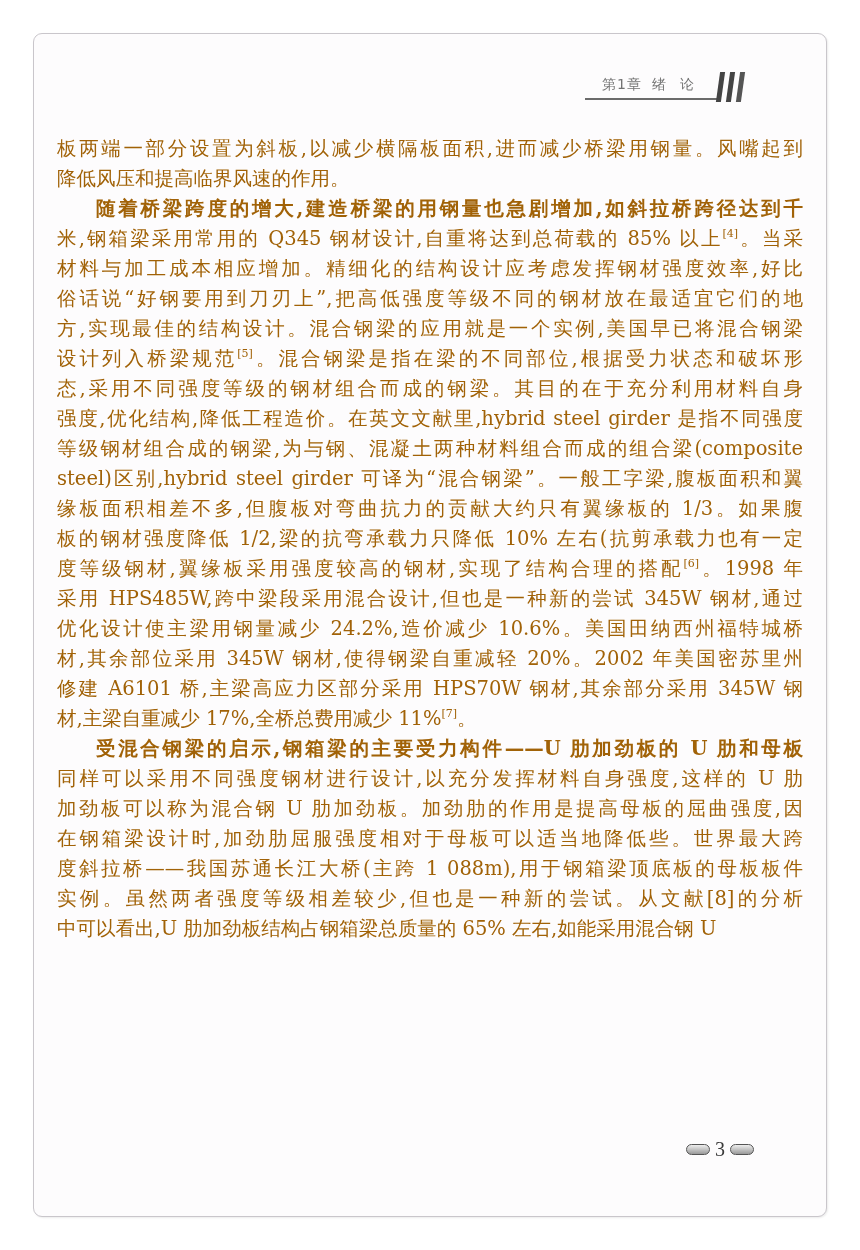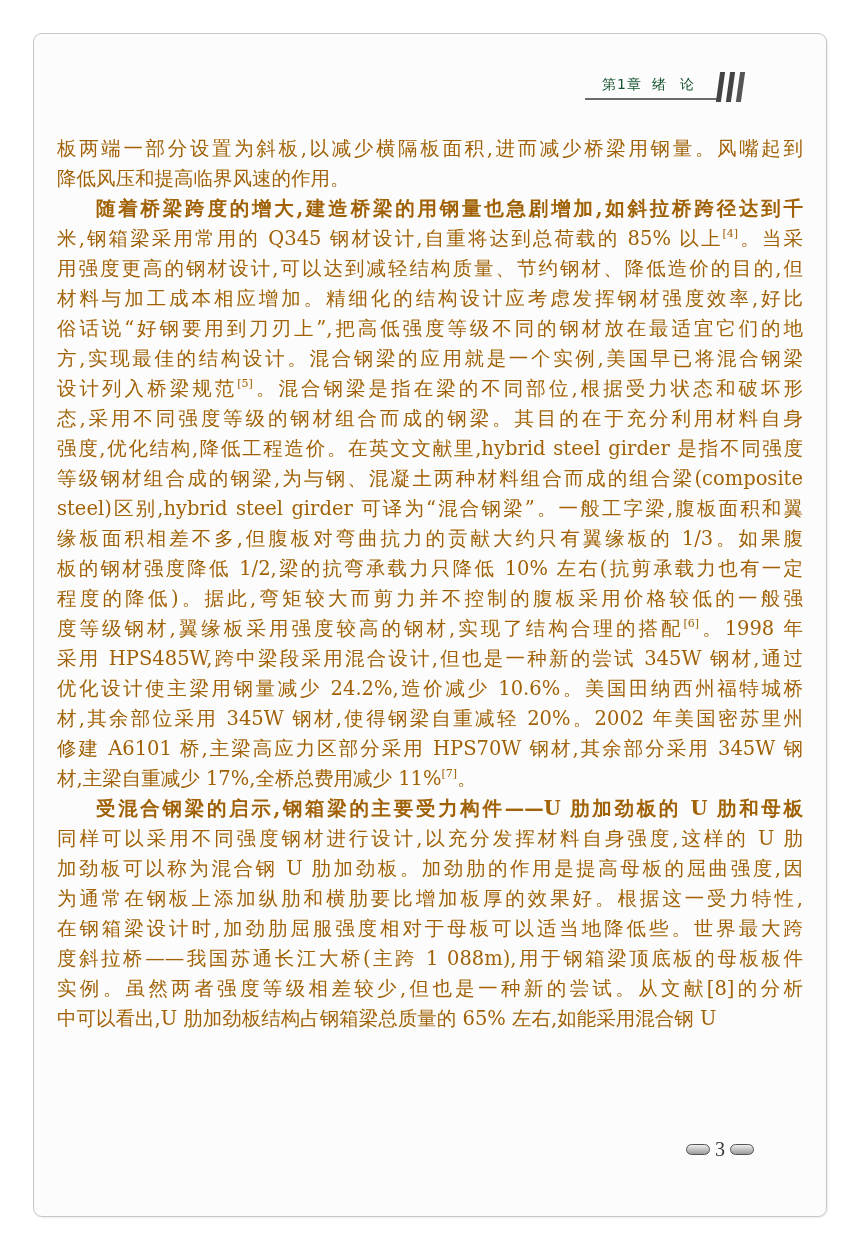--- a/index.html
+++ b/index.html
@@ -22,21 +22,21 @@
   .running-head {
     position: absolute;
     left: 560px; top: 70px;
     width: 200px; height: 36px;
   }
   .running-head .chapter {
     position: absolute;
     right: 52px; top: 6px;
     font-family: "DejaVu Sans", "Liberation Sans", sans-serif;
     font-size: 14px;
-    color: #14532d;
+    color: #737373;
     letter-spacing: 1px;
     white-space: nowrap;
   }
   .running-head .chapter .title { margin-left: 10px; letter-spacing: 14px; }
   .running-head .rule {
     position: absolute;
     left: 25px; right: 40px; top: 28px;
     height: 2px; background: #6b6b6b;
   }
   .running-head .bars {
@@ -105,44 +105,41 @@
 </div>
 
 <div class="body-text" id="body-text">
     <div>
       <div class="line">板两端一部分设置为斜板,以减少横隔板面积,进而减少桥梁用钢量。风嘴起到</div>
       <div class="line last">降低风压和提高临界风速的作用。</div>
     </div>
     <div>
       <div class="line indent">随着桥梁跨度的增大,建造桥梁的用钢量也急剧增加,如斜拉桥跨径达到千</div>
       <div class="line">米,钢箱梁采用常用的 Q345 钢材设计,自重将达到总荷载的 85% 以上<sup>[4]</sup>。当采</div>
-      <div class="line">用强度更高的钢材设计,可以达到减轻结构质量、节约钢材、降低造价的目的,但</div>
       <div class="line">材料与加工成本相应增加。精细化的结构设计应考虑发挥钢材强度效率,好比</div>
       <div class="line">俗话说“好钢要用到刀刃上”,把高低强度等级不同的钢材放在最适宜它们的地</div>
       <div class="line">方,实现最佳的结构设计。混合钢梁的应用就是一个实例,美国早已将混合钢梁</div>
       <div class="line">设计列入桥梁规范<sup>[5]</sup>。混合钢梁是指在梁的不同部位,根据受力状态和破坏形</div>
       <div class="line">态,采用不同强度等级的钢材组合而成的钢梁。其目的在于充分利用材料自身</div>
       <div class="line">强度,优化结构,降低工程造价。在英文文献里,hybrid steel girder 是指不同强度</div>
       <div class="line">等级钢材组合成的钢梁,为与钢、混凝土两种材料组合而成的组合梁(composite</div>
       <div class="line">steel)区别,hybrid steel girder 可译为“混合钢梁”。一般工字梁,腹板面积和翼</div>
       <div class="line">缘板面积相差不多,但腹板对弯曲抗力的贡献大约只有翼缘板的 1/3。如果腹</div>
       <div class="line">板的钢材强度降低 1/2,梁的抗弯承载力只降低 10% 左右(抗剪承载力也有一定</div>
-      <div class="line">程度的降低)。据此,弯矩较大而剪力并不控制的腹板采用价格较低的一般强</div>
       <div class="line">度等级钢材,翼缘板采用强度较高的钢材,实现了结构合理的搭配<sup>[6]</sup>。1998 年</div>
       <div class="line">采用 HPS485W,跨中梁段采用混合设计,但也是一种新的尝试 345W 钢材,通过</div>
       <div class="line">优化设计使主梁用钢量减少 24.2%,造价减少 10.6%。美国田纳西州福特城桥</div>
       <div class="line">材,其余部位采用 345W 钢材,使得钢梁自重减轻 20%。2002 年美国密苏里州</div>
       <div class="line">修建 A6101 桥,主梁高应力区部分采用 HPS70W 钢材,其余部分采用 345W 钢</div>
       <div class="line last">材,主梁自重减少 17%,全桥总费用减少 11%<sup>[7]</sup>。</div>
     </div>
     <div>
       <div class="line indent">受混合钢梁的启示,钢箱梁的主要受力构件——U 肋加劲板的 U 肋和母板</div>
       <div class="line">同样可以采用不同强度钢材进行设计,以充分发挥材料自身强度,这样的 U 肋</div>
       <div class="line">加劲板可以称为混合钢 U 肋加劲板。加劲肋的作用是提高母板的屈曲强度,因</div>
-      <div class="line">为通常在钢板上添加纵肋和横肋要比增加板厚的效果好。根据这一受力特性,</div>
       <div class="line">在钢箱梁设计时,加劲肋屈服强度相对于母板可以适当地降低些。世界最大跨</div>
       <div class="line">度斜拉桥——我国苏通长江大桥(主跨 1 088m),用于钢箱梁顶底板的母板板件</div>
       <div class="line">实例。虽然两者强度等级相差较少,但也是一种新的尝试。从文献[8]的分析</div>
       <div class="line last">中可以看出,U 肋加劲板结构占钢箱梁总质量的 65% 左右,如能采用混合钢 U</div>
     </div>
   </div>
 
 <div class="folio">
   <span class="pill"></span>
   <span class="num">3</span>

